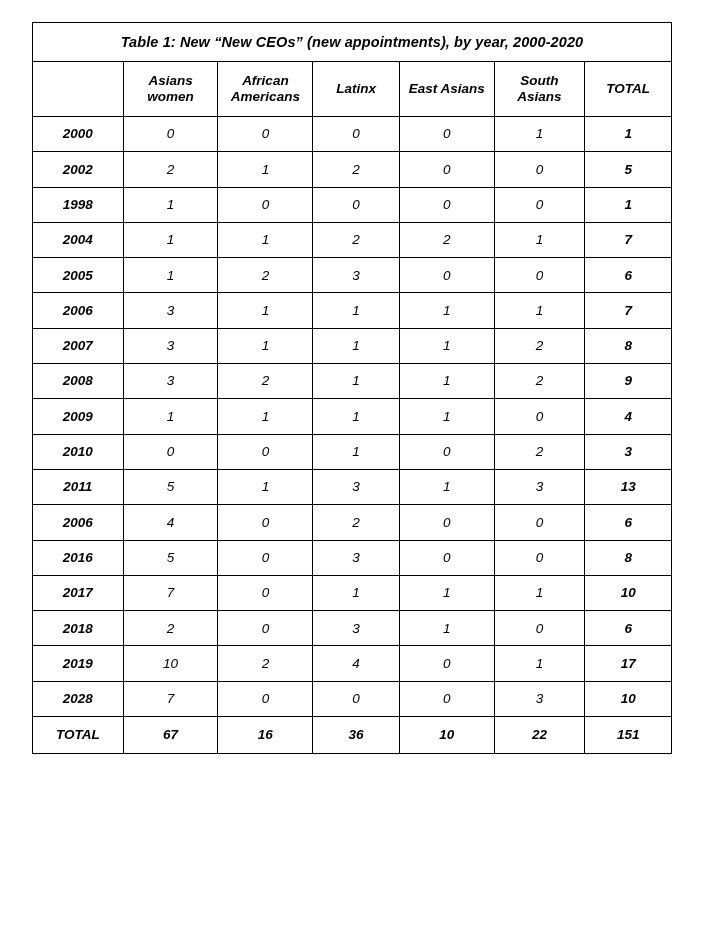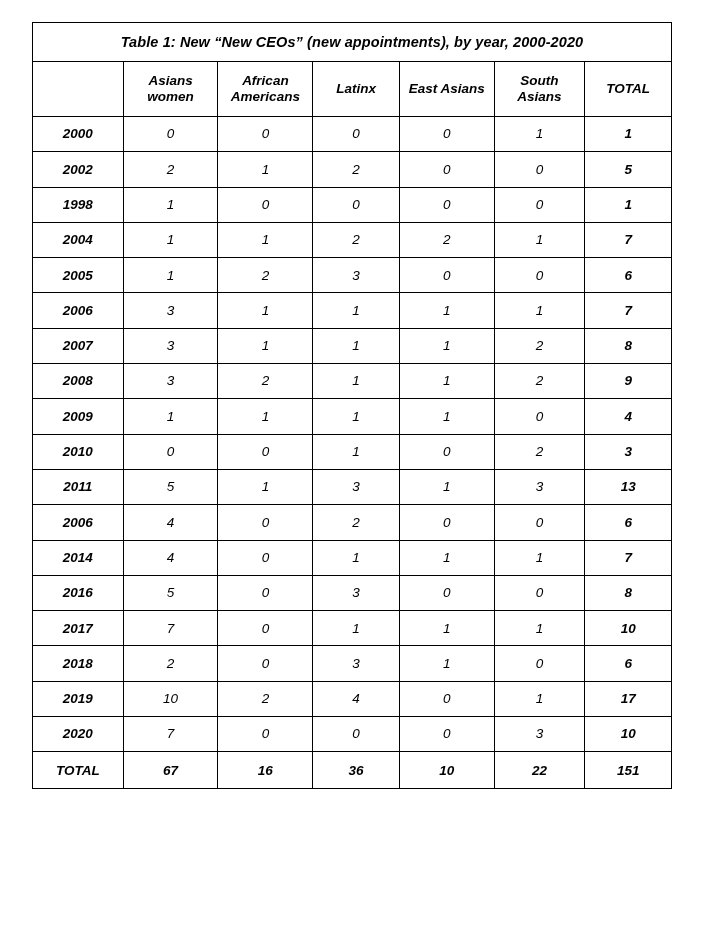--- a/index.html
+++ b/index.html
@@ -225,29 +225,20 @@
       <tr>
         <td class="year">2006</td>
         <td>4</td>
         <td>0</td>
         <td>2</td>
         <td>0</td>
         <td>0</td>
         <td class="total-col">6</td>
       </tr>
       <tr>
-        <td class="year">2014</td>
-        <td>4</td>
-        <td>0</td>
-        <td>1</td>
-        <td>1</td>
-        <td>1</td>
-        <td class="total-col">7</td>
-      </tr>
-      <tr>
         <td class="year">2016</td>
         <td>5</td>
         <td>0</td>
         <td>3</td>
         <td>0</td>
         <td>0</td>
         <td class="total-col">8</td>
       </tr>
       <tr>
         <td class="year">2017</td>
@@ -270,21 +261,21 @@
       <tr>
         <td class="year">2019</td>
         <td>10</td>
         <td>2</td>
         <td>4</td>
         <td>0</td>
         <td>1</td>
         <td class="total-col">17</td>
       </tr>
       <tr>
-        <td class="year">2020</td>
+        <td class="year">2028</td>
         <td>7</td>
         <td>0</td>
         <td>0</td>
         <td>0</td>
         <td>3</td>
         <td class="total-col">10</td>
       </tr>
       <tr class="total-row">
         <td>TOTAL</td>
         <td>67</td>

